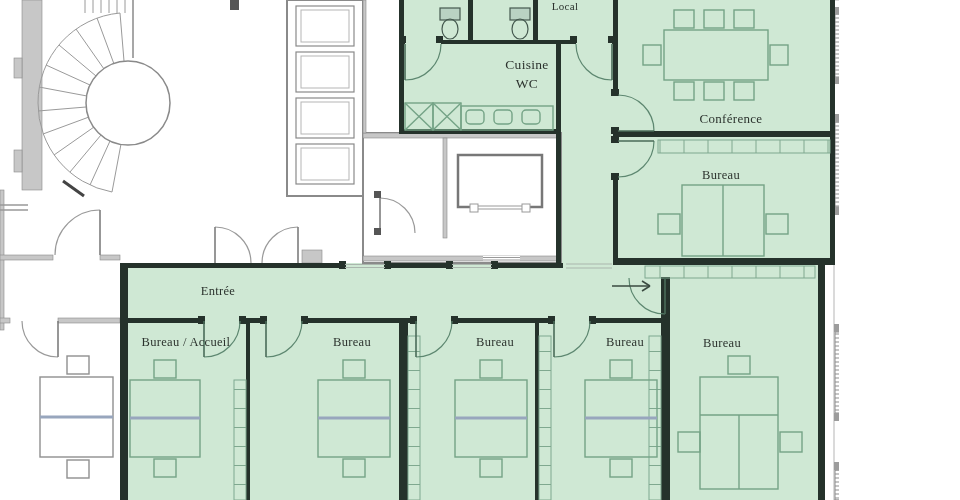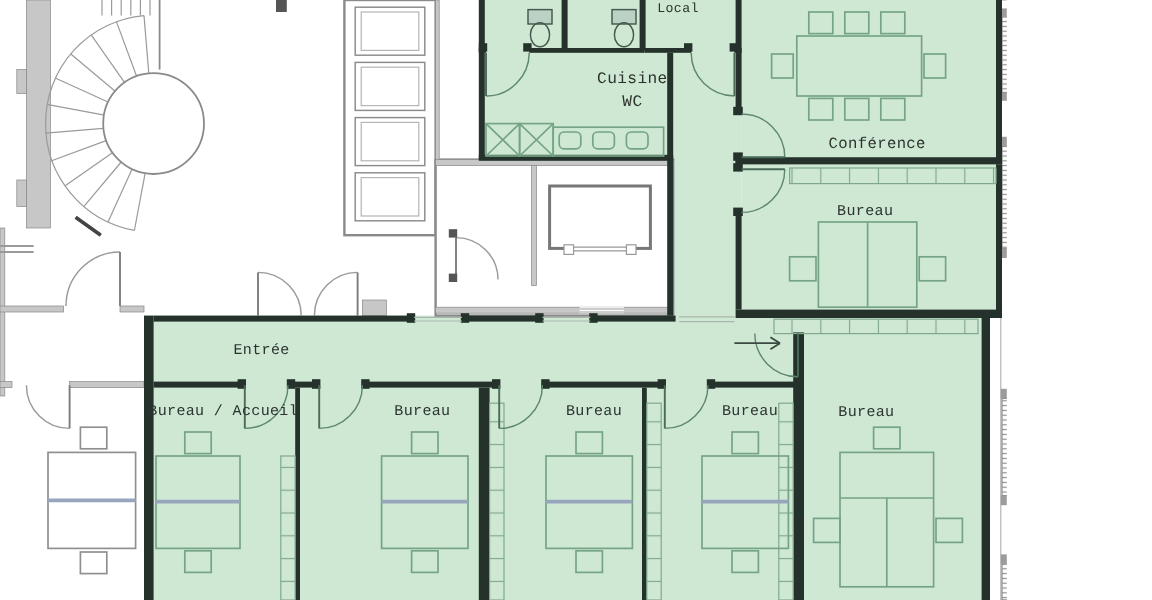--- a/index.html
+++ b/index.html
@@ -1,17 +1,17 @@
 <!DOCTYPE html>
 <html style="--highlight-green: #cfe8d4; --wall-dark: #25322b; --wall-gray: #c7c7c7; --furniture-green: #74a386; --text: #2c332e;"><head>
 <meta charset="utf-8">
 <style>
   html,body{margin:0;padding:0;background:#fff;}
   .plan{position:relative;width:839px;height:500px;background:#fff;overflow:hidden;
-        font-family:Liberation Mono, monospace;}
+        font-family:Liberation Serif, serif;}
   .plan svg{position:absolute;left:0;top:0;}
   .zone{fill:var(--highlight-green,#cfe8d4);}
   .wallD{fill:var(--wall-dark,#25322b);}
   .wallG{fill:var(--wall-gray,#c7c7c7);stroke:#8a8a8a;stroke-width:.6;}
   .thinG{stroke:#9a9a9a;stroke-width:1;fill:none;}
   .furn{fill:none;stroke:var(--furniture-green,#74a386);stroke-width:1.4;}
   .furnG{fill:none;stroke:#8f8f8f;stroke-width:1.4;}
   .mid{stroke:#98a6bd;stroke-width:3;fill:none;}
   .arc{fill:none;stroke:#5d8770;stroke-width:1.2;}
   .leaf{stroke:#4a6b59;stroke-width:1.6;fill:none;}

